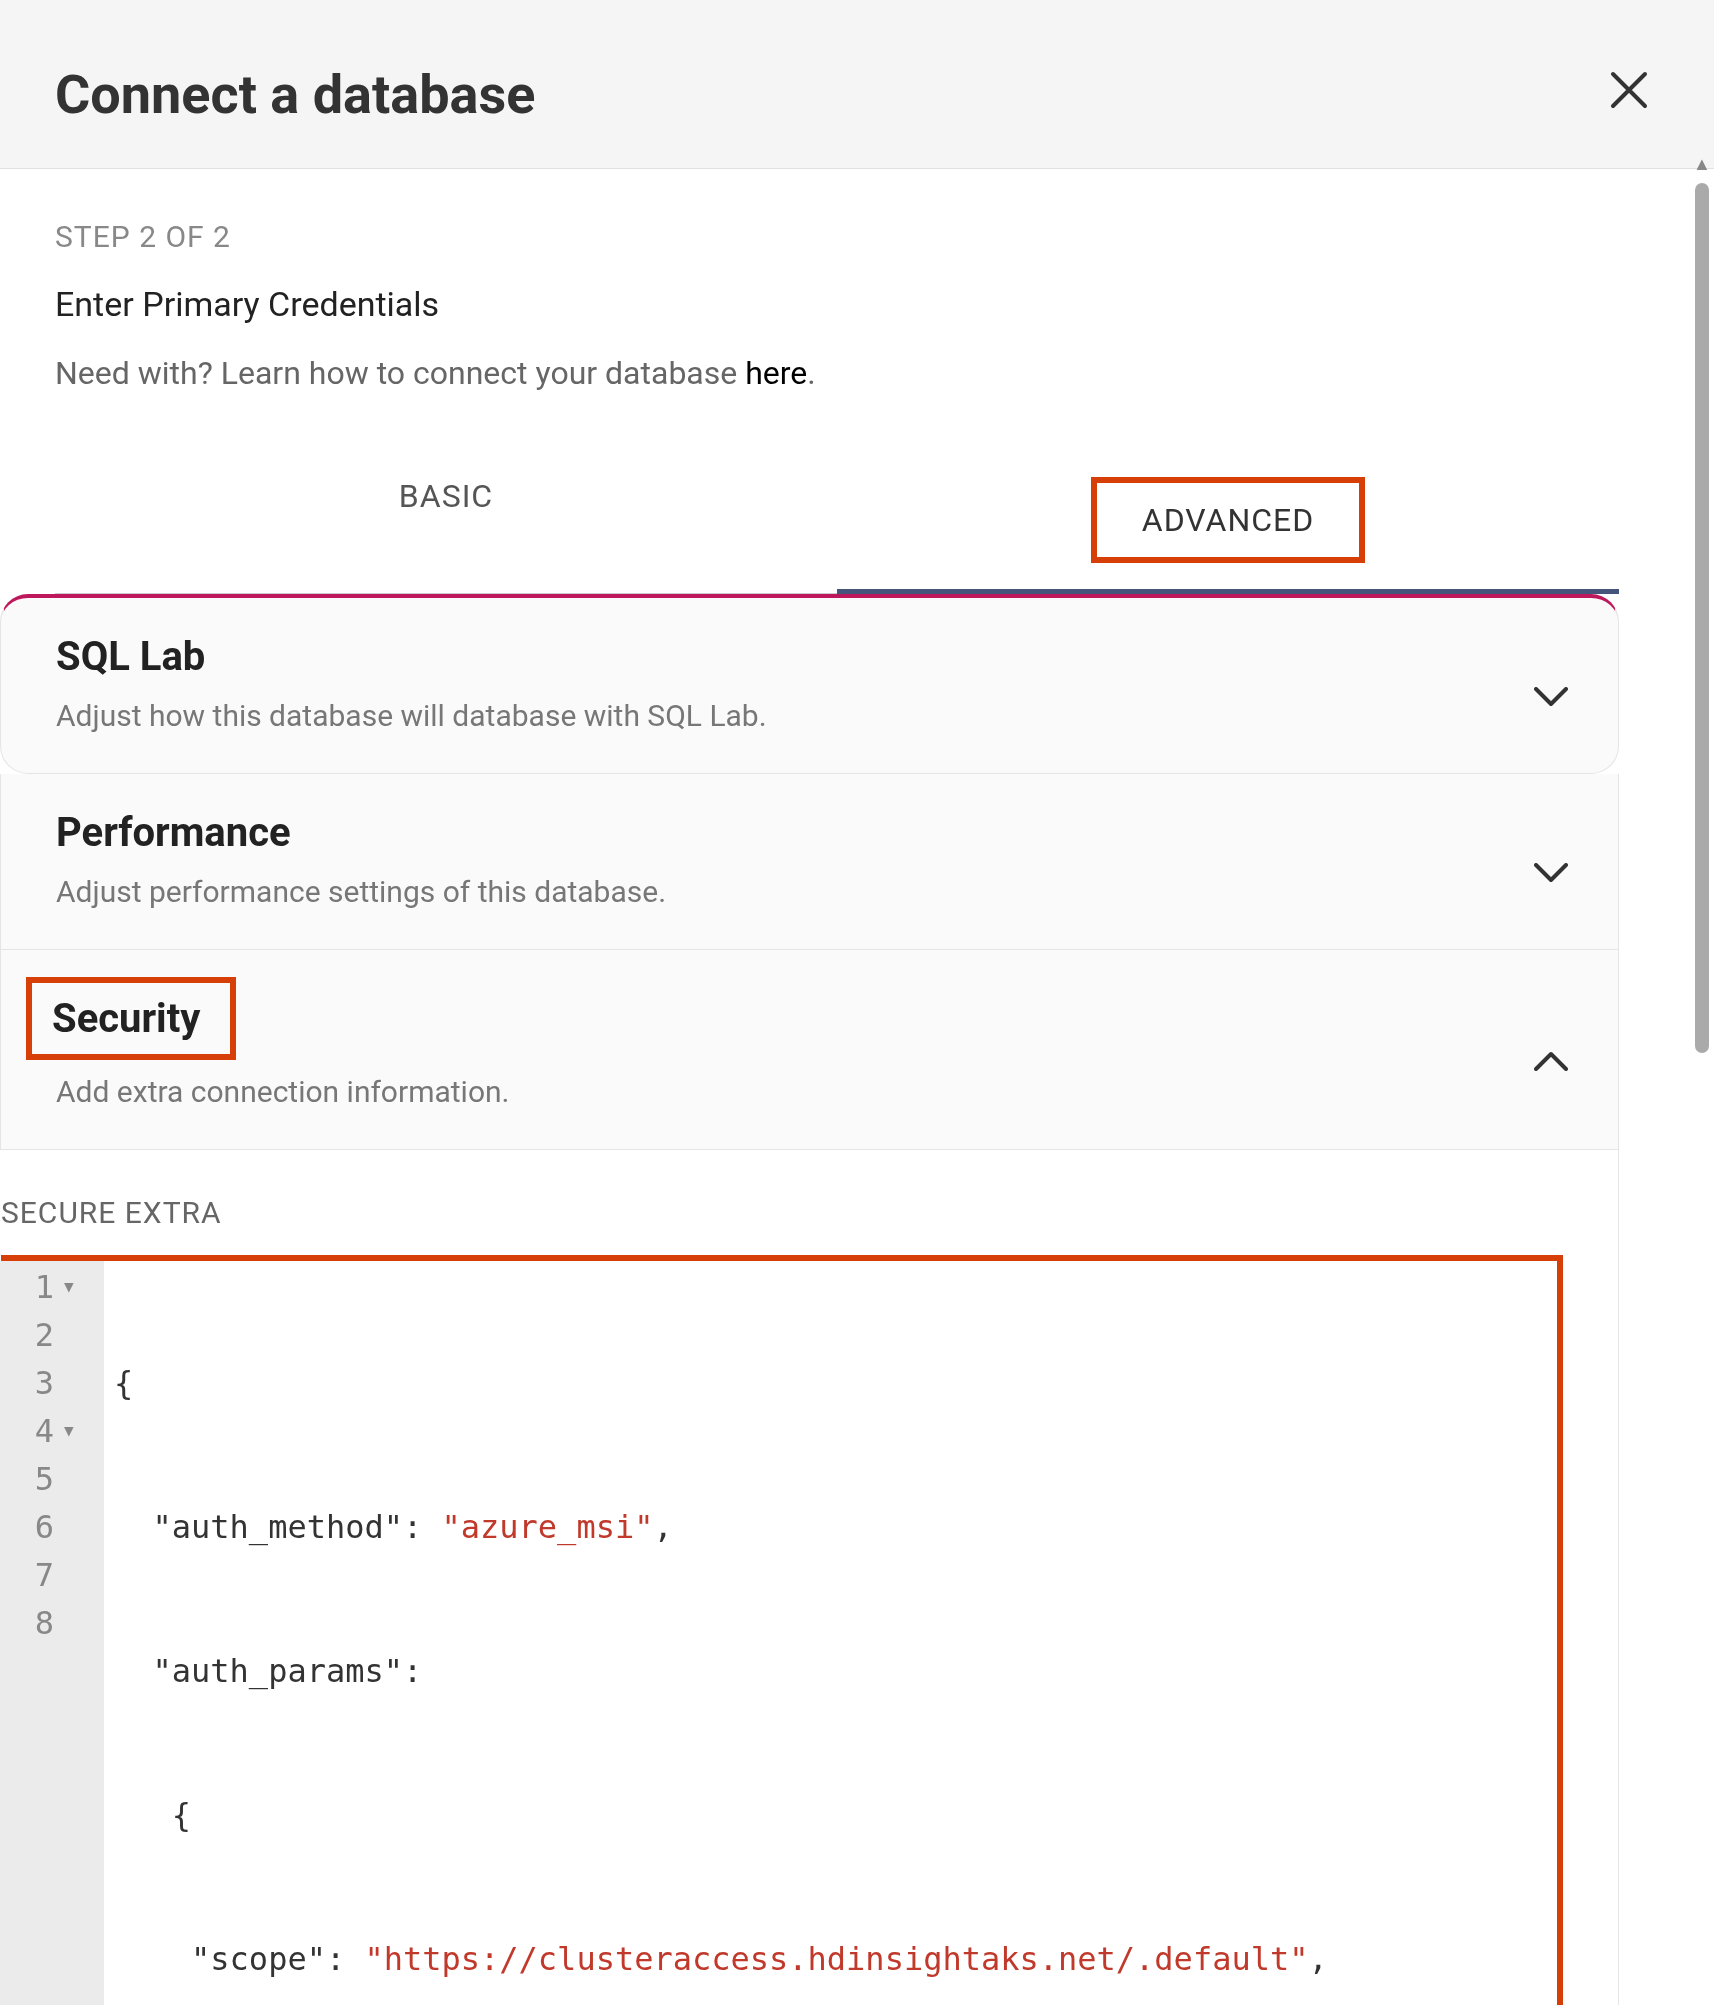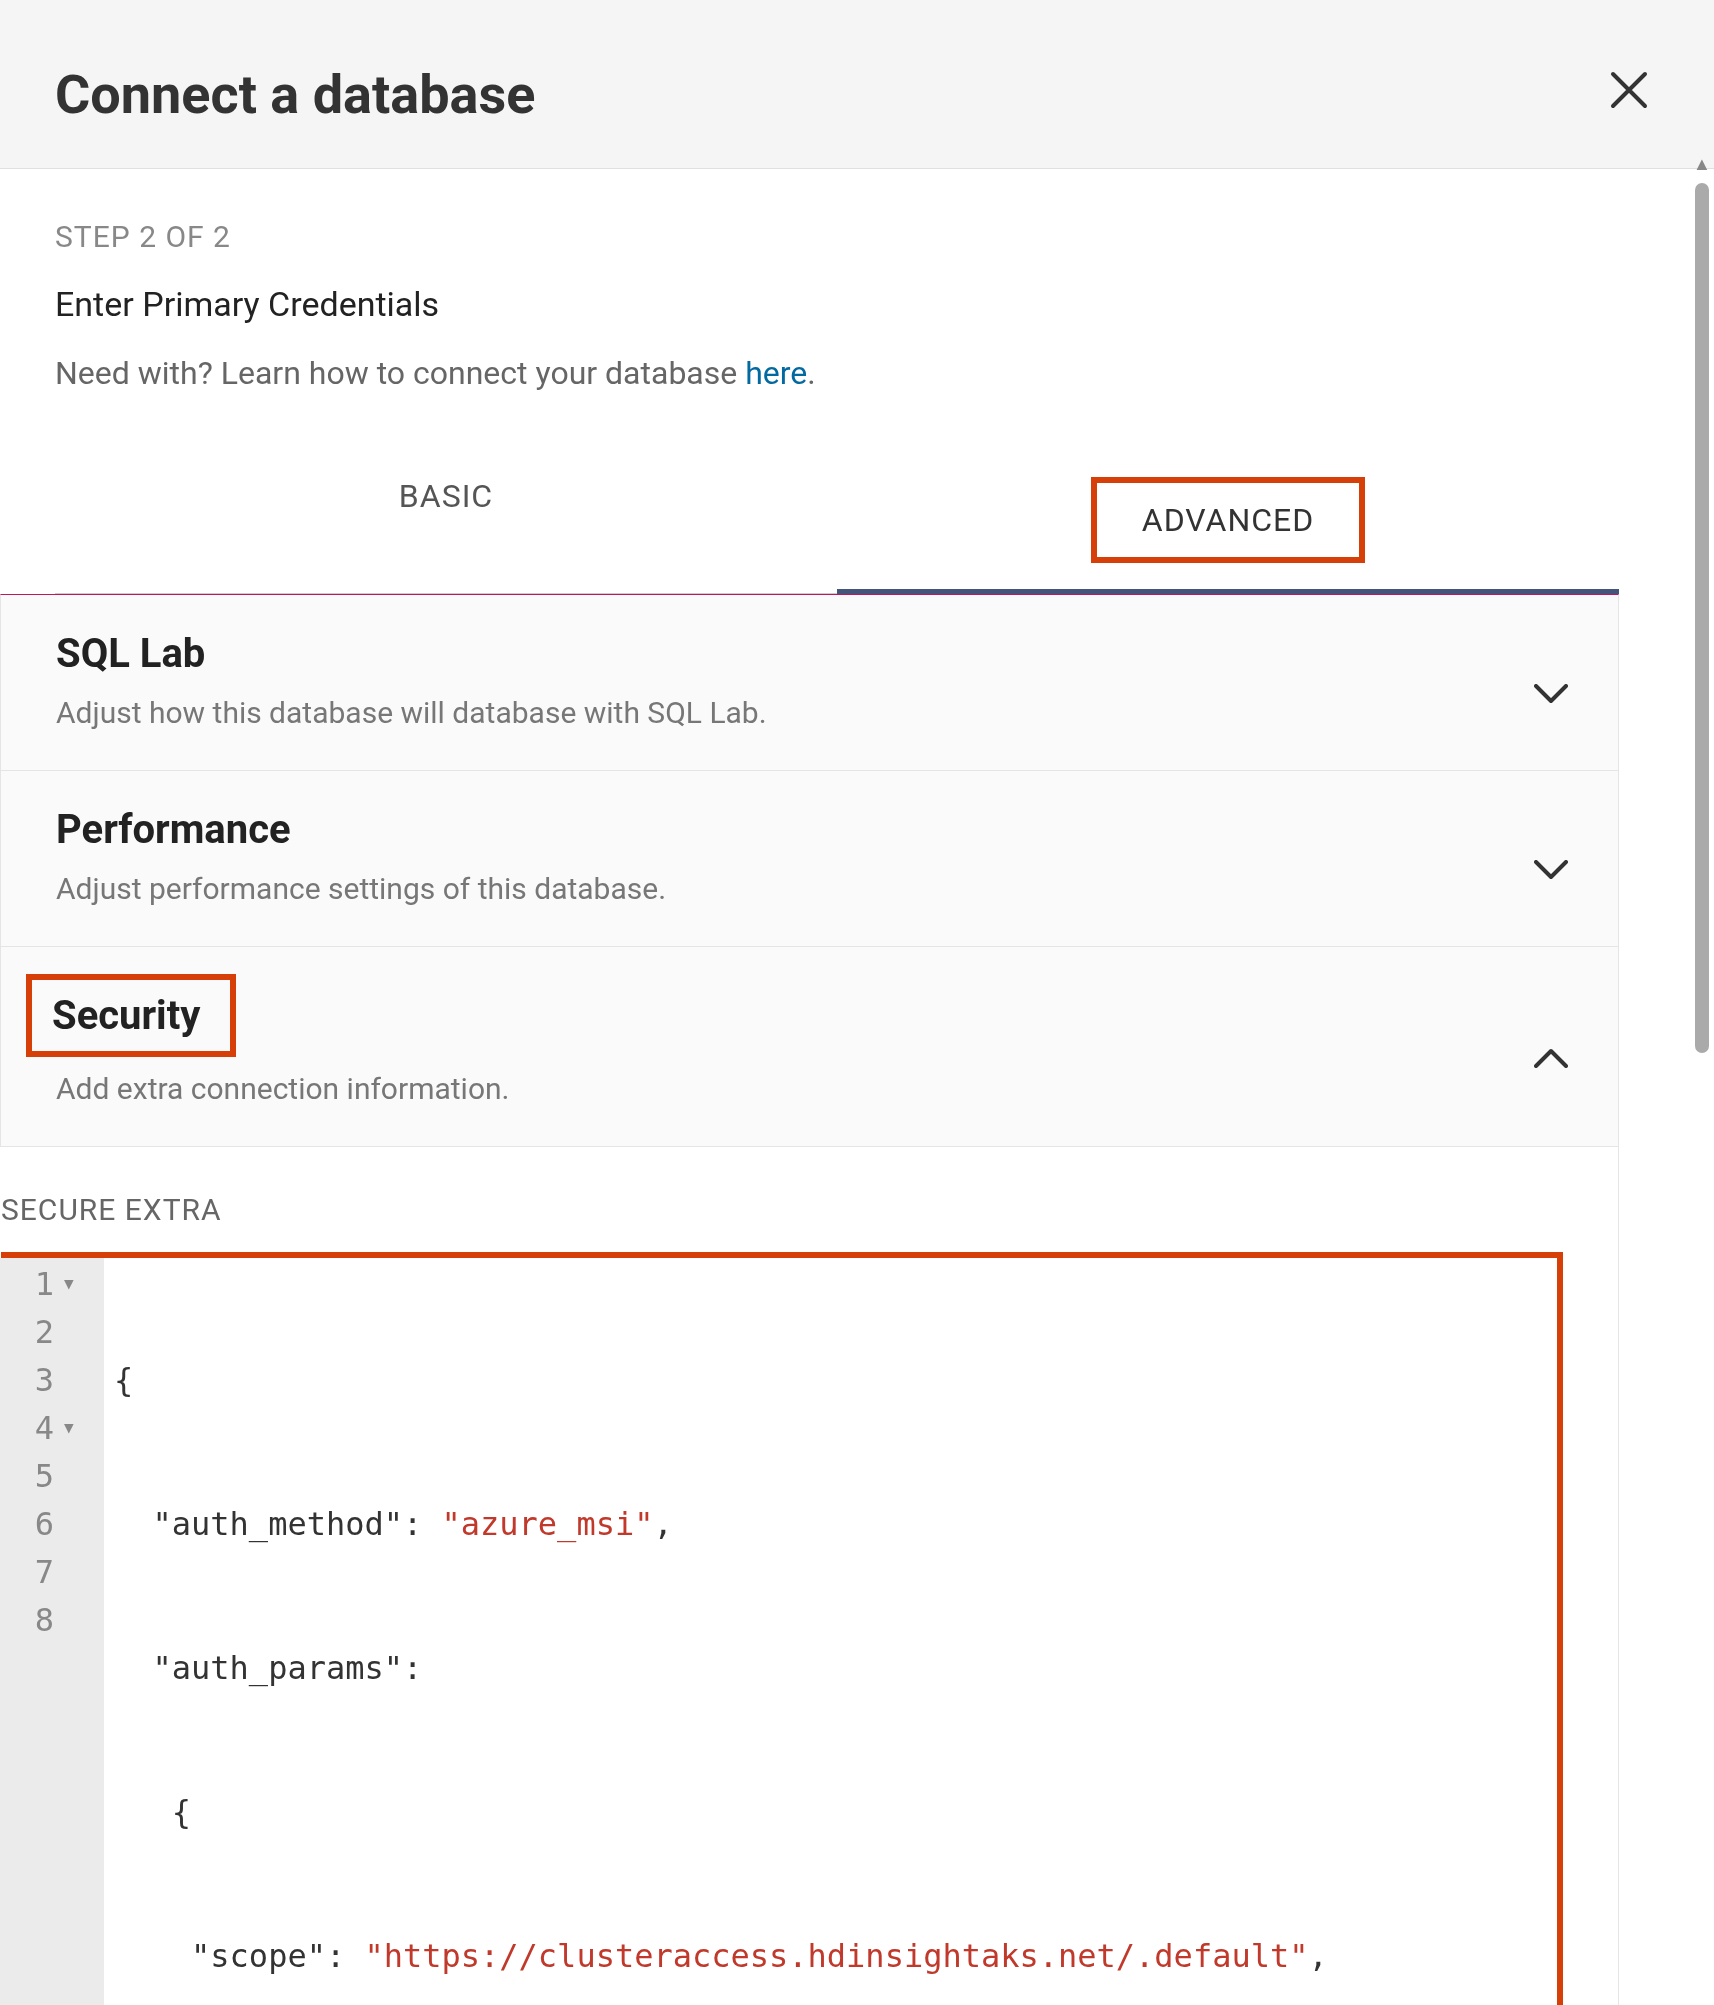--- a/index.html
+++ b/index.html
@@ -81,21 +81,21 @@
       font-weight: 400;
       color: #222;
       margin-bottom: 30px;
     }
     .help-text {
       font-size: 32px;
       color: #666;
       margin-bottom: 55px;
     }
     .help-link {
-      color: #0369a1;
+      color: #000000;
       cursor: pointer;
     }
     .tabs {
       display: flex;
       border-bottom: 1px solid #ccc;
     }
     .tab {
       flex: 1;
       text-align: center;
       padding: 30px 0;
@@ -126,21 +126,22 @@
       width: calc(100% + 55px);
     }
     .panel {
       background: #fafafa;
       border: 1px solid #e5e5e5;
       border-top: none;
       padding: 35px 55px 40px 55px;
       position: relative;
     }
     .panel:first-of-type {
-      border-top: 1px solid #be185d;
+      border-top: 4px solid #be185d;
+      border-radius: 28px;
     }
     .panel-title {
       font-size: 40px;
       font-weight: 700;
       color: #222;
       margin-bottom: 18px;
     }
     .panel-desc {
       font-size: 30px;
       color: #777;

